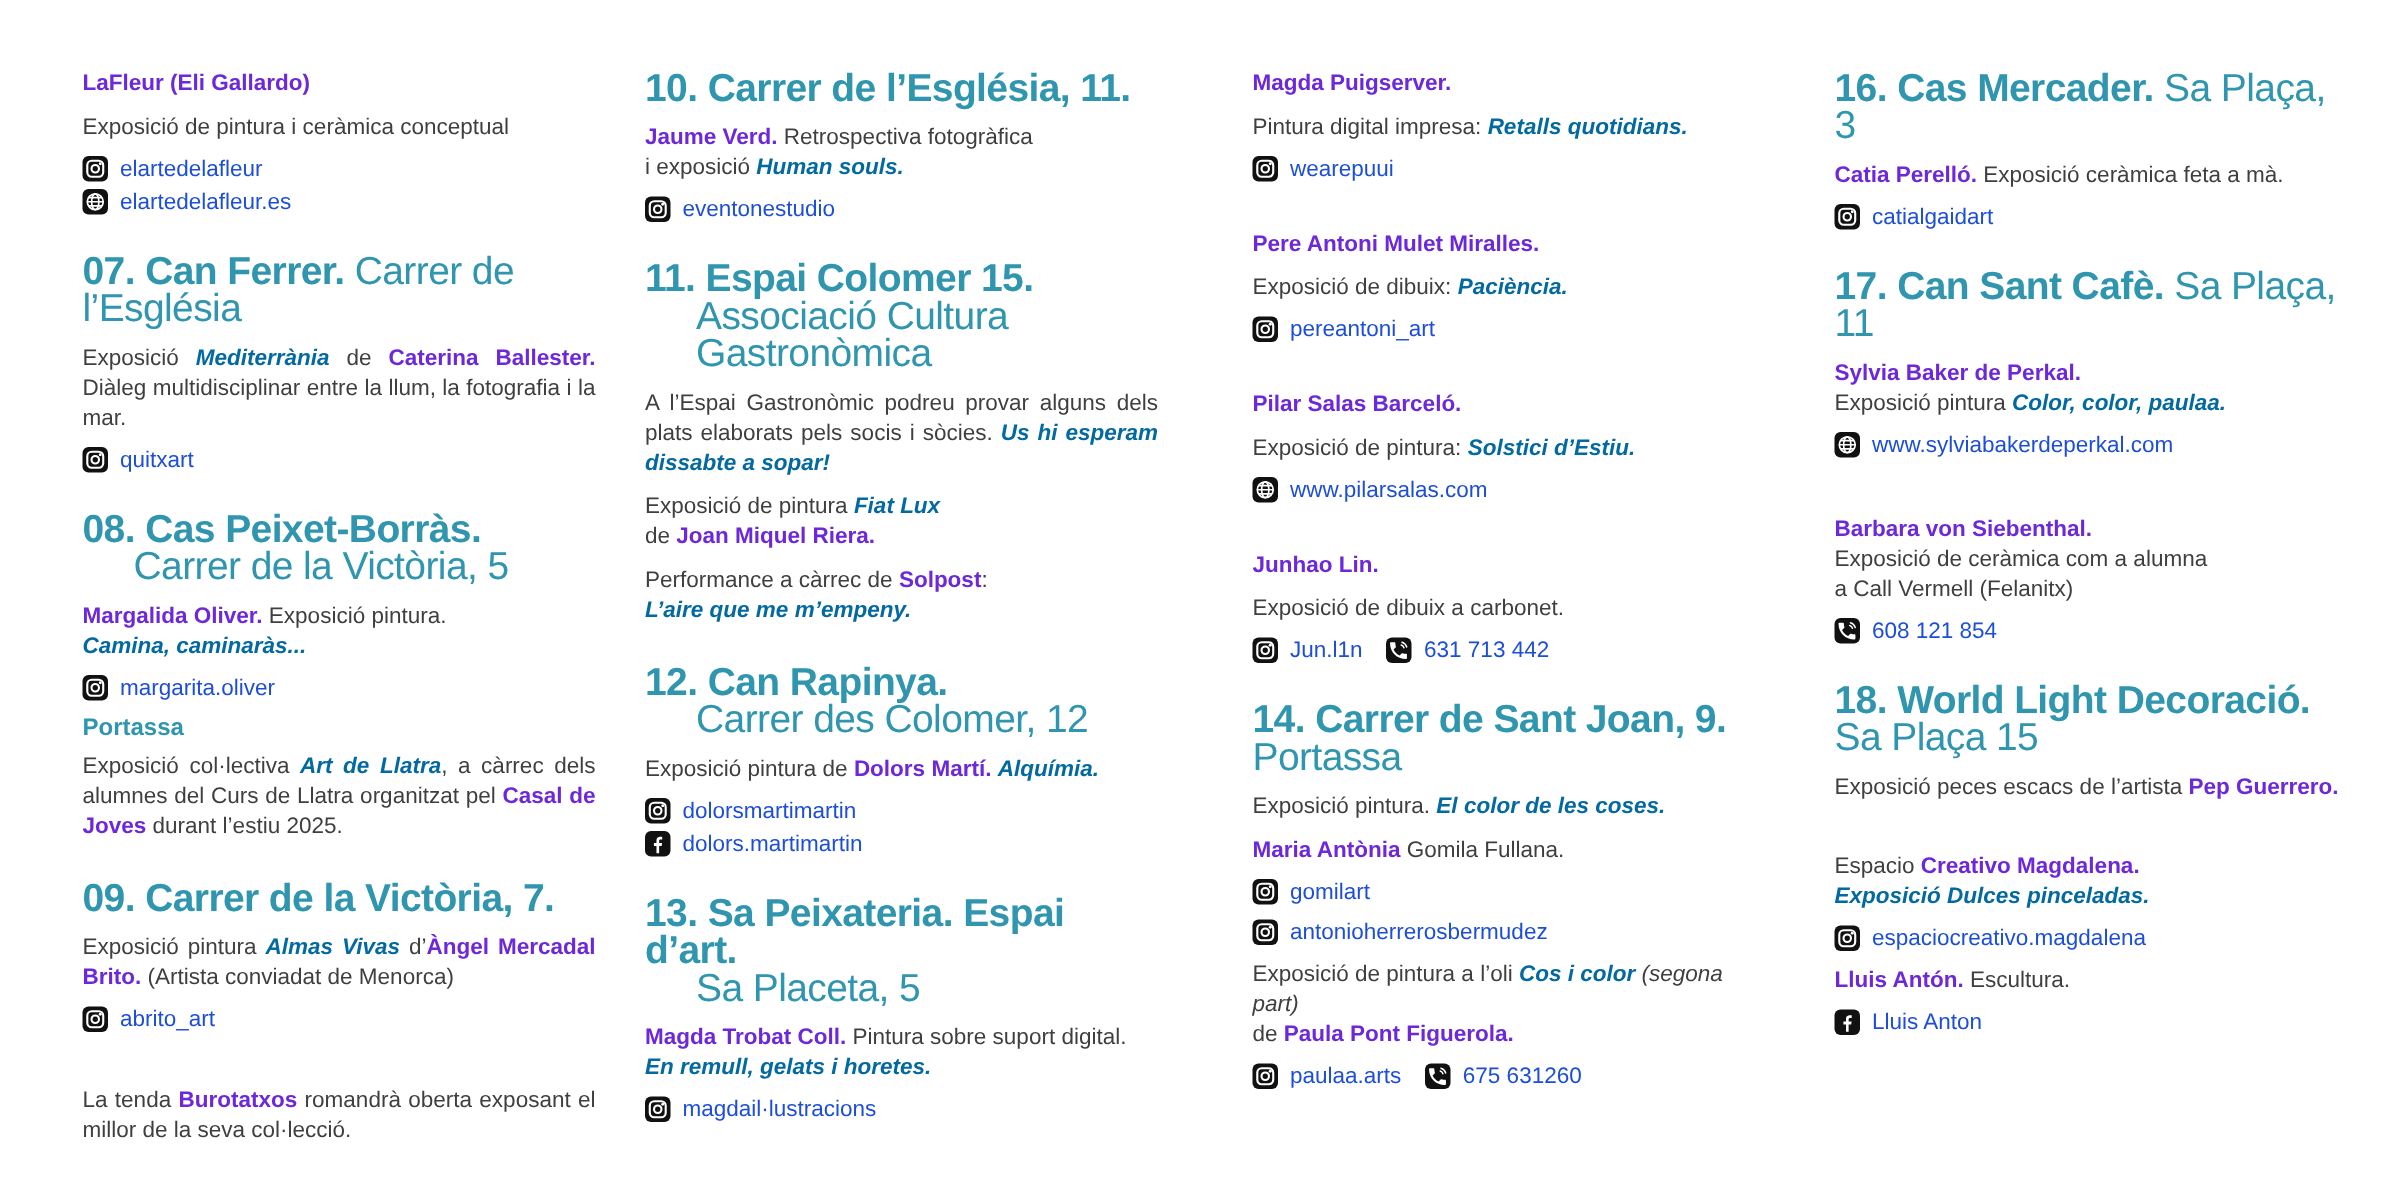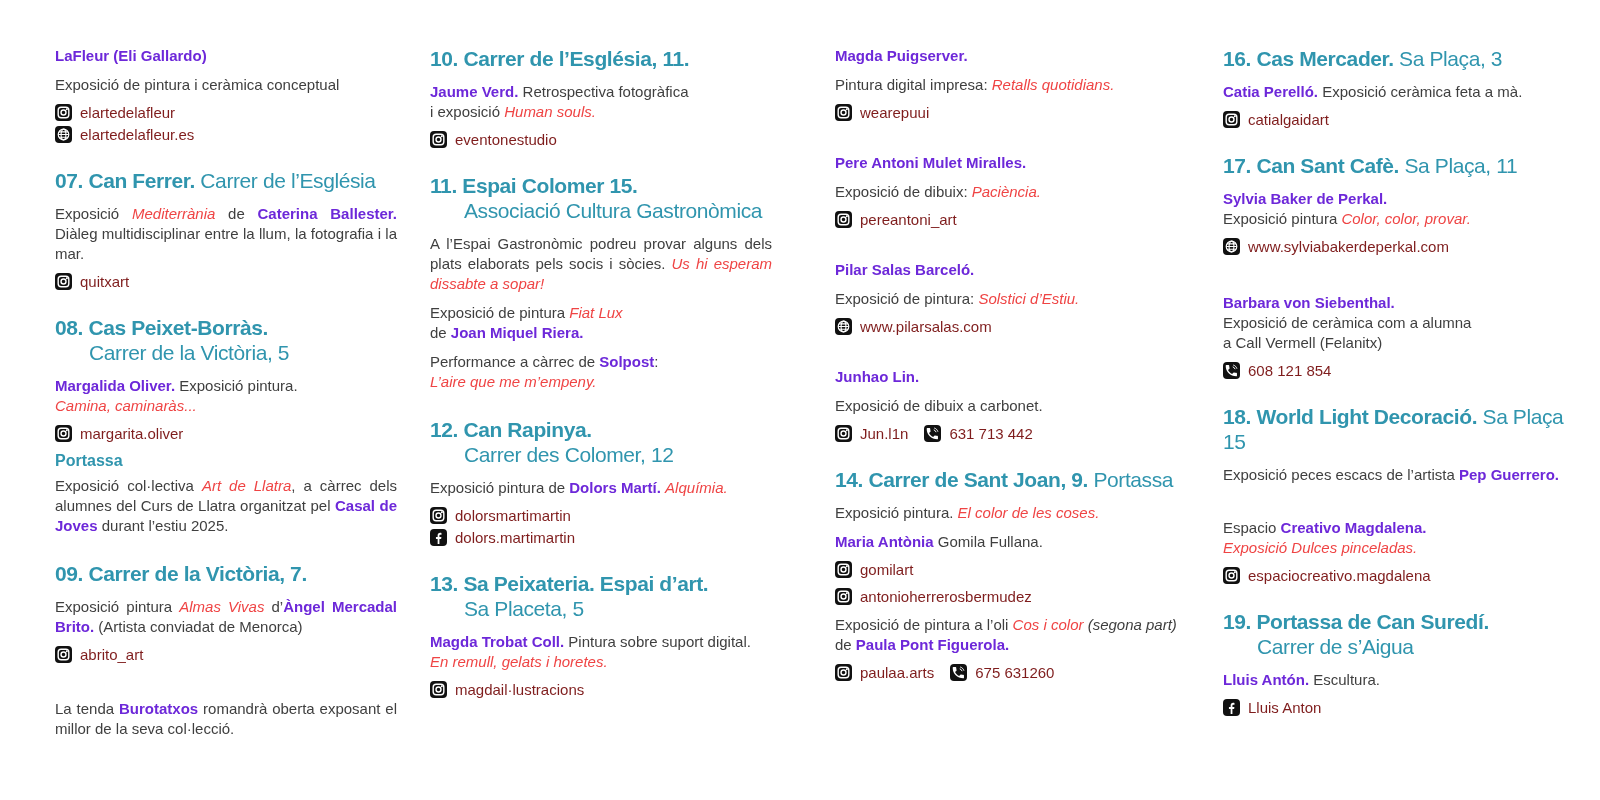--- a/index.html
+++ b/index.html
@@ -12,40 +12,40 @@
   .col{width:342px;flex:0 0 342px}
   .col+.col{margin-left:33px}
   .col:nth-child(3){margin-left:63px}
   .col:nth-child(4){margin-left:46px}
   .col>:first-child{margin-top:0 !important}
 
   p{margin:0 0 9px;font-size:15px;line-height:20px}
   p.justify{text-align:justify}
   .b{font-weight:bold;color:#6d28d9}
   .i{font-style:italic}
-  .bi{font-weight:normal;font-style:italic;color:#ef4444}
+  .bi{font-weight:bold;font-style:italic;color:#0369a1}
 
   .heading{
-    color:#3095ae;font-size:21px;line-height:25px;letter-spacing:-0.4px;
+    color:#3095ae;font-size:26px;line-height:25px;letter-spacing:-0.4px;
     margin:25px 0 11px;font-weight:bold;
   }
   .hb{font-weight:bold}
   .hl{font-weight:normal}
   .hline2{padding-left:34px;font-weight:normal}
 
   .subheading{color:#3095ae;font-weight:bold;font-size:16px;margin:0 0 6px}
 
   .social{margin:2px 0 10px}
   .srow{display:flex;align-items:center;margin:0 0 5px;font-size:15px}
   .icon{
     width:17px;height:17px;background:#111;border-radius:4px;
     margin-right:8px;flex:0 0 17px;display:inline-block
   }
   .icon svg{width:17px;height:17px;display:block}
-  .slabel{color:#7f1d1d;margin-right:16px;white-space:nowrap}
+  .slabel{color:#1d4ed8;margin-right:16px;white-space:nowrap}
   .gap{width:100%}
 </style>
 </head>
 <body>
 
 <div class="page">
   <div class="col">
       <p><span class="b">LaFleur (Eli Gallardo)</span></p>
       <p><span>Exposició de pintura i ceràmica conceptual</span></p>
       <div class="social">
@@ -299,21 +299,21 @@
             <svg viewBox="0 0 24 24">
               <rect x="4.5" y="4.5" width="15" height="15" rx="4.2" fill="none" stroke="#fff" stroke-width="2"></rect>
               <circle cx="12" cy="12" r="3.5" fill="none" stroke="#fff" stroke-width="2"></circle>
               <circle cx="16.7" cy="7.3" r="1.4" fill="#fff"></circle>
             </svg>
           </span>
           <span class="slabel">catialgaidart</span>
         </div>
       </div>
       <div class="heading"><span class="hb">17. Can Sant Cafè.</span><span class="hl"> Sa Plaça, 11</span></div>
-      <p><span class="b">Sylvia Baker de Perkal.</span><br><span>Exposició pintura </span><span class="bi">Color, color, provar.</span></p>
+      <p><span class="b">Sylvia Baker de Perkal.</span><br><span>Exposició pintura </span><span class="bi">Color, color, paulaa.</span></p>
       <div class="social">
         <div class="srow">
           <span class="icon">
             <svg viewBox="0 0 24 24" fill="none" stroke="#fff" stroke-width="1.6">
               <circle cx="12" cy="12" r="7.5"></circle>
               <ellipse cx="12" cy="12" rx="3.4" ry="7.5"></ellipse>
               <path d="M4.5 12h15M5.6 8.2h12.8M5.6 15.8h12.8"></path>
             </svg>
           </span>
           <span class="slabel">www.sylviabakerdeperkal.com</span>
@@ -342,21 +342,20 @@
           <span class="icon">
             <svg viewBox="0 0 24 24">
               <rect x="4.5" y="4.5" width="15" height="15" rx="4.2" fill="none" stroke="#fff" stroke-width="2"></rect>
               <circle cx="12" cy="12" r="3.5" fill="none" stroke="#fff" stroke-width="2"></circle>
               <circle cx="16.7" cy="7.3" r="1.4" fill="#fff"></circle>
             </svg>
           </span>
           <span class="slabel">espaciocreativo.magdalena</span>
         </div>
       </div>
-      <div class="heading"><span class="hb">19. Portassa de Can Suredí.</span><div class="hline2">Carrer de s’Aigua</div></div>
       <p><span class="b">Lluis Antón.</span><span> Escultura.</span></p>
       <div class="social">
         <div class="srow">
           <span class="icon">
             <svg viewBox="0 0 24 24">
               <path fill="#fff" d="M13.3 21v-7h2.4l.4-2.8h-2.8V9.4c0-.8.3-1.4 1.5-1.4h1.4V5.5c-.3 0-1.1-.1-2-.1-2 0-3.4 1.2-3.4 3.5v2.3H8.4V14h2.4v7z"></path>
             </svg>
           </span>
           <span class="slabel">Lluis Anton</span>
         </div>

